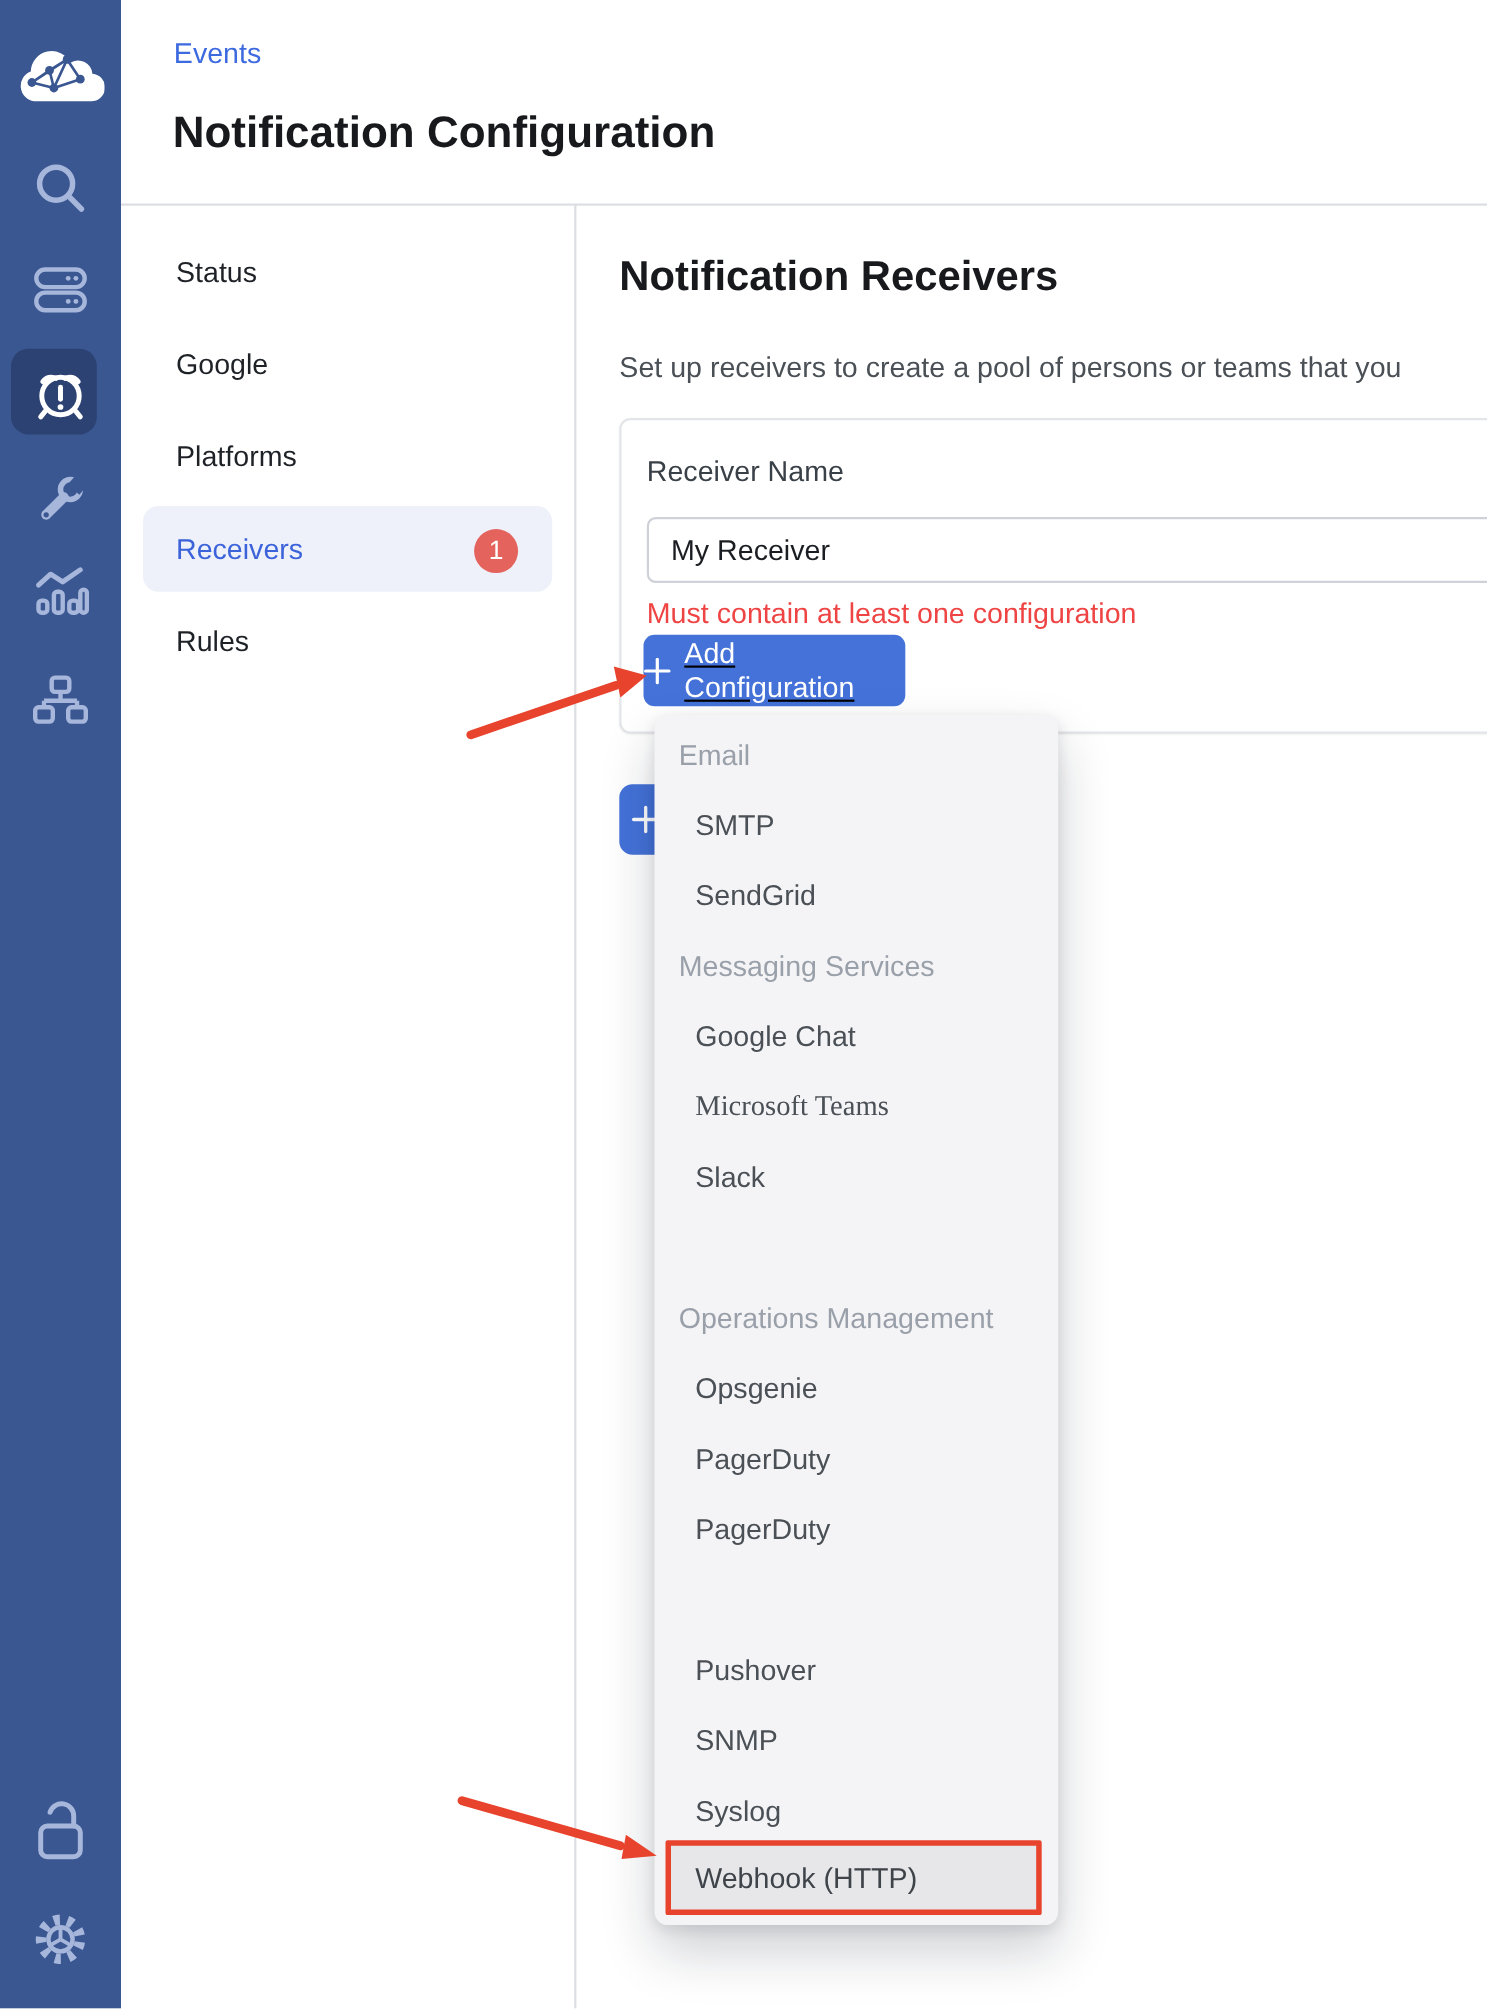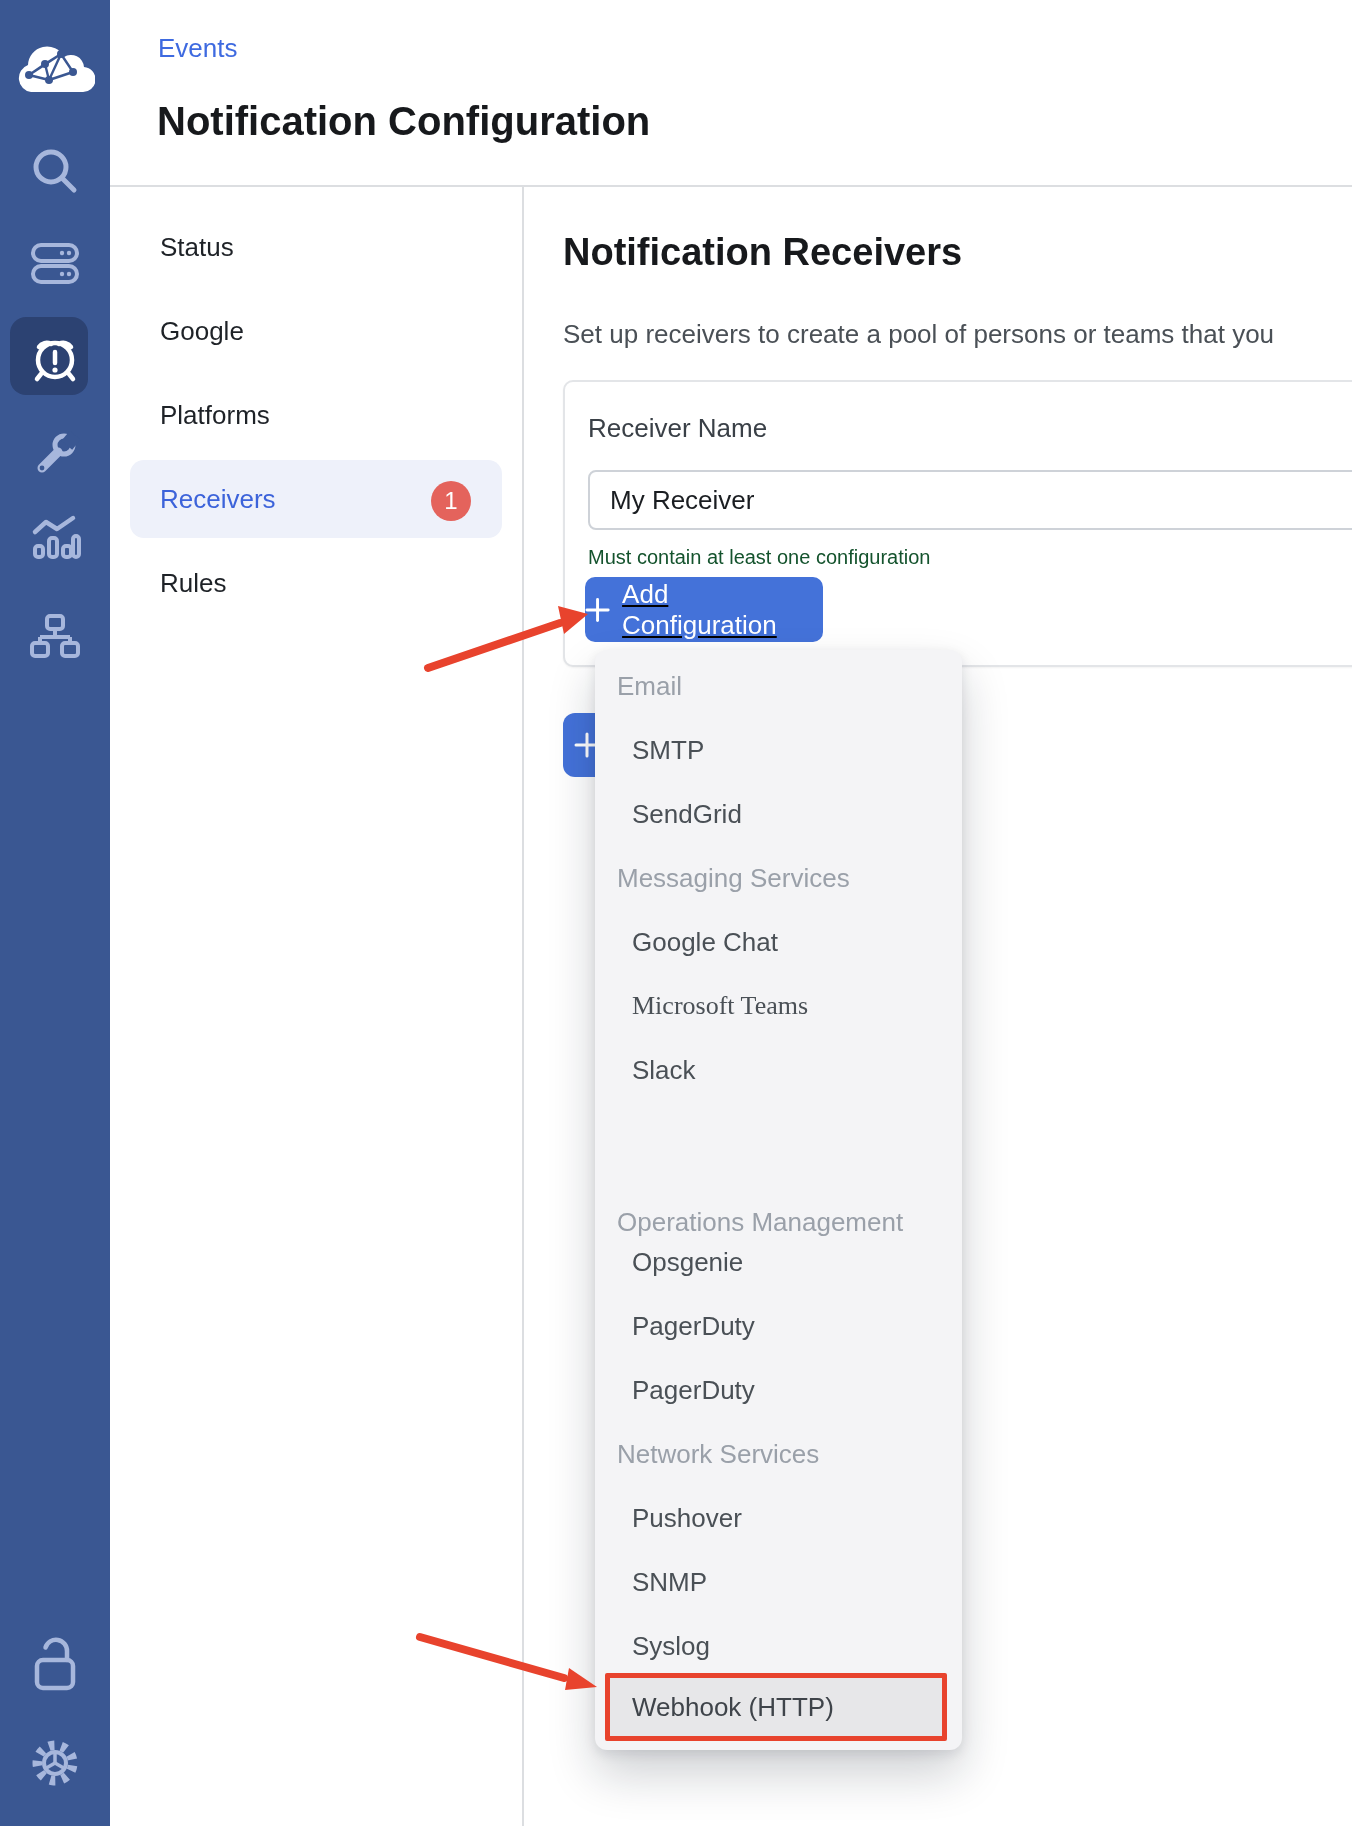--- a/index.html
+++ b/index.html
@@ -33,21 +33,21 @@
   #content-heading{left:563px;top:226px;font-size:38px;line-height:52px;font-weight:bold;color:#17191c;}
   #content-desc{left:563px;top:318px;font-size:26px;line-height:32px;color:#4a5056;white-space:nowrap;}
 
   #receiver-card{left:563px;top:380px;width:850px;height:287px;background:#fff;
                  border:2px solid #e3e5e8;border-radius:10px;box-sizing:border-box;
                  box-shadow:0 1px 2px rgba(0,0,0,0.05);}
   #receiver-name-label{left:588px;top:413px;font-size:26px;line-height:30px;color:#3a4047;}
   #receiver-name-input{left:588px;top:470px;width:840px;height:60px;box-sizing:border-box;
                        border:2px solid #ced2d8;border-radius:8px;background:#fff;
                        font-size:26px;line-height:56px;padding:0 0 0 20px;color:#1a1d21;white-space:nowrap;}
-  #form-error{left:588px;top:541px;font-size:20px;line-height:32px;color:#14532d;white-space:nowrap;}
+  #form-error{left:588px;top:541px;font-size:26px;line-height:32px;color:#ef4444;white-space:nowrap;}
 
   #add-config-btn{left:585px;top:577px;width:238px;height:65px;background:#4472d9;border-radius:10px;
                   display:flex;align-items:center;justify-content:center;gap:12px;cursor:pointer;text-decoration:underline;}
   #add-config-btn span{color:#ffffff;font-size:26px;}
   #delete-btn{left:842px;top:577px;width:221px;height:65px;background:#fae3e4;border-radius:10px;
               display:flex;align-items:center;justify-content:center;gap:12px;cursor:pointer;}
   #delete-btn span{color:#d92c2c;font-size:26px;}
 
   
   #add-receiver-partial{left:563px;top:713px;width:86px;height:64px;background:#4472d9;
@@ -210,25 +210,24 @@
   </div>
 
   <div id="dropdown-panel" class="abs">
       <div class="menu-header" style="top: 4px;">Email</div>
       <div class="menu-item" style="top: 68px;">SMTP</div>
       <div class="menu-item" style="top: 132px;">SendGrid</div>
       <div class="menu-header" style="top: 196px;">Messaging Services</div>
       <div class="menu-item" style="top: 260px;">Google Chat</div>
       <div class="menu-item" style="top: 324px; font-family: Liberation Serif, serif;">Microsoft Teams</div>
       <div class="menu-item" style="top: 388px;">Slack</div>
-      <div class="menu-header" style="top: 540px;">Operations Management</div>
+      <div class="menu-header" style="top: 516px;">Operations Management</div>
       <div class="menu-item" style="top: 580px;">Opsgenie</div>
       <div class="menu-item" style="top: 644px;">PagerDuty</div>
       <div class="menu-item" style="top: 708px;">PagerDuty</div>
-      <div class="menu-header" style="top: 772px;">Network Services</div>
       <div class="menu-item" style="top: 836px;">Pushover</div>
       <div class="menu-item" style="top: 900px;">SNMP</div>
       <div class="menu-item" style="top: 964px;">Syslog</div>
       <div class="menu-item highlighted" style="top: 1023px;">Webhook (HTTP)</div>
     </div>
 
   <svg id="annotations" class="abs" viewBox="0 0 1352 1826">
     <g>
       <line x1="428" y1="668" x2="560" y2="623" stroke="#e8432d" stroke-width="8" stroke-linecap="round"></line>
       <polygon points="588,614 558,606 564,634" fill="#e8432d"></polygon>

